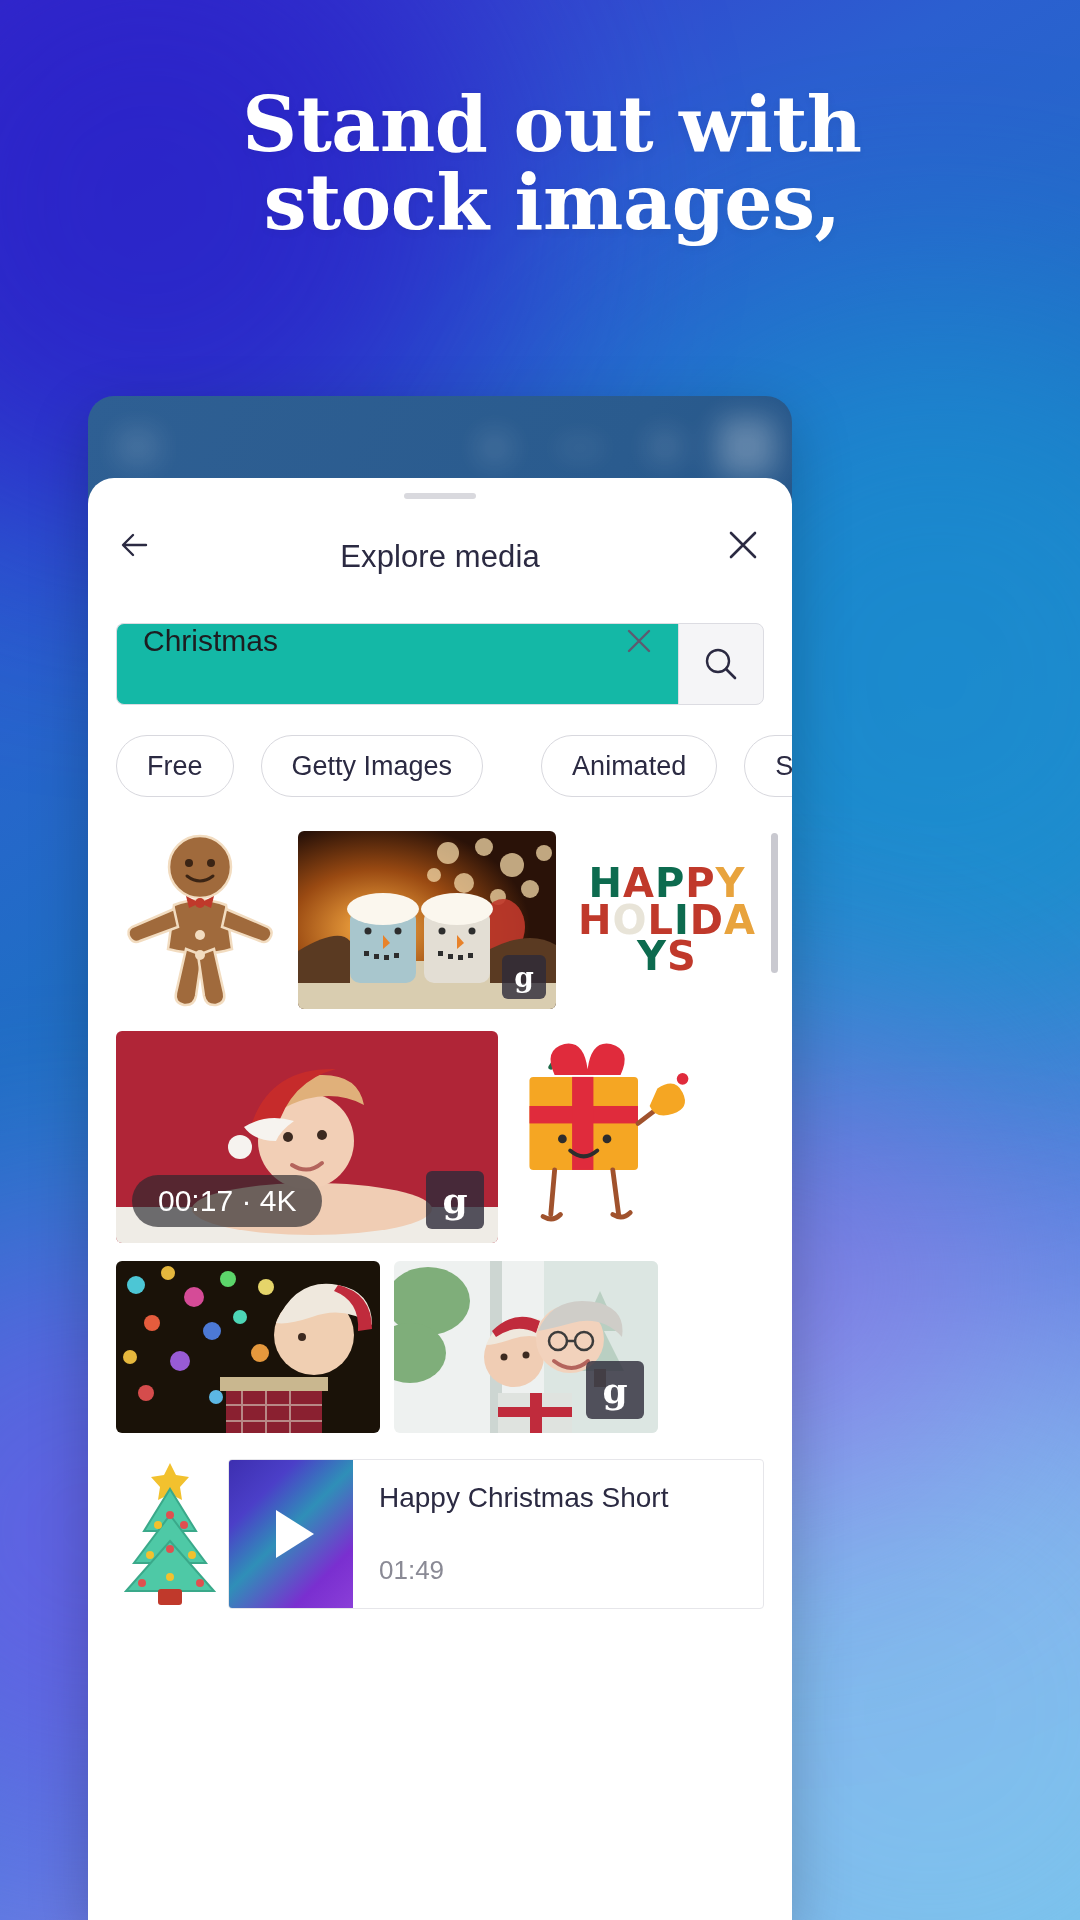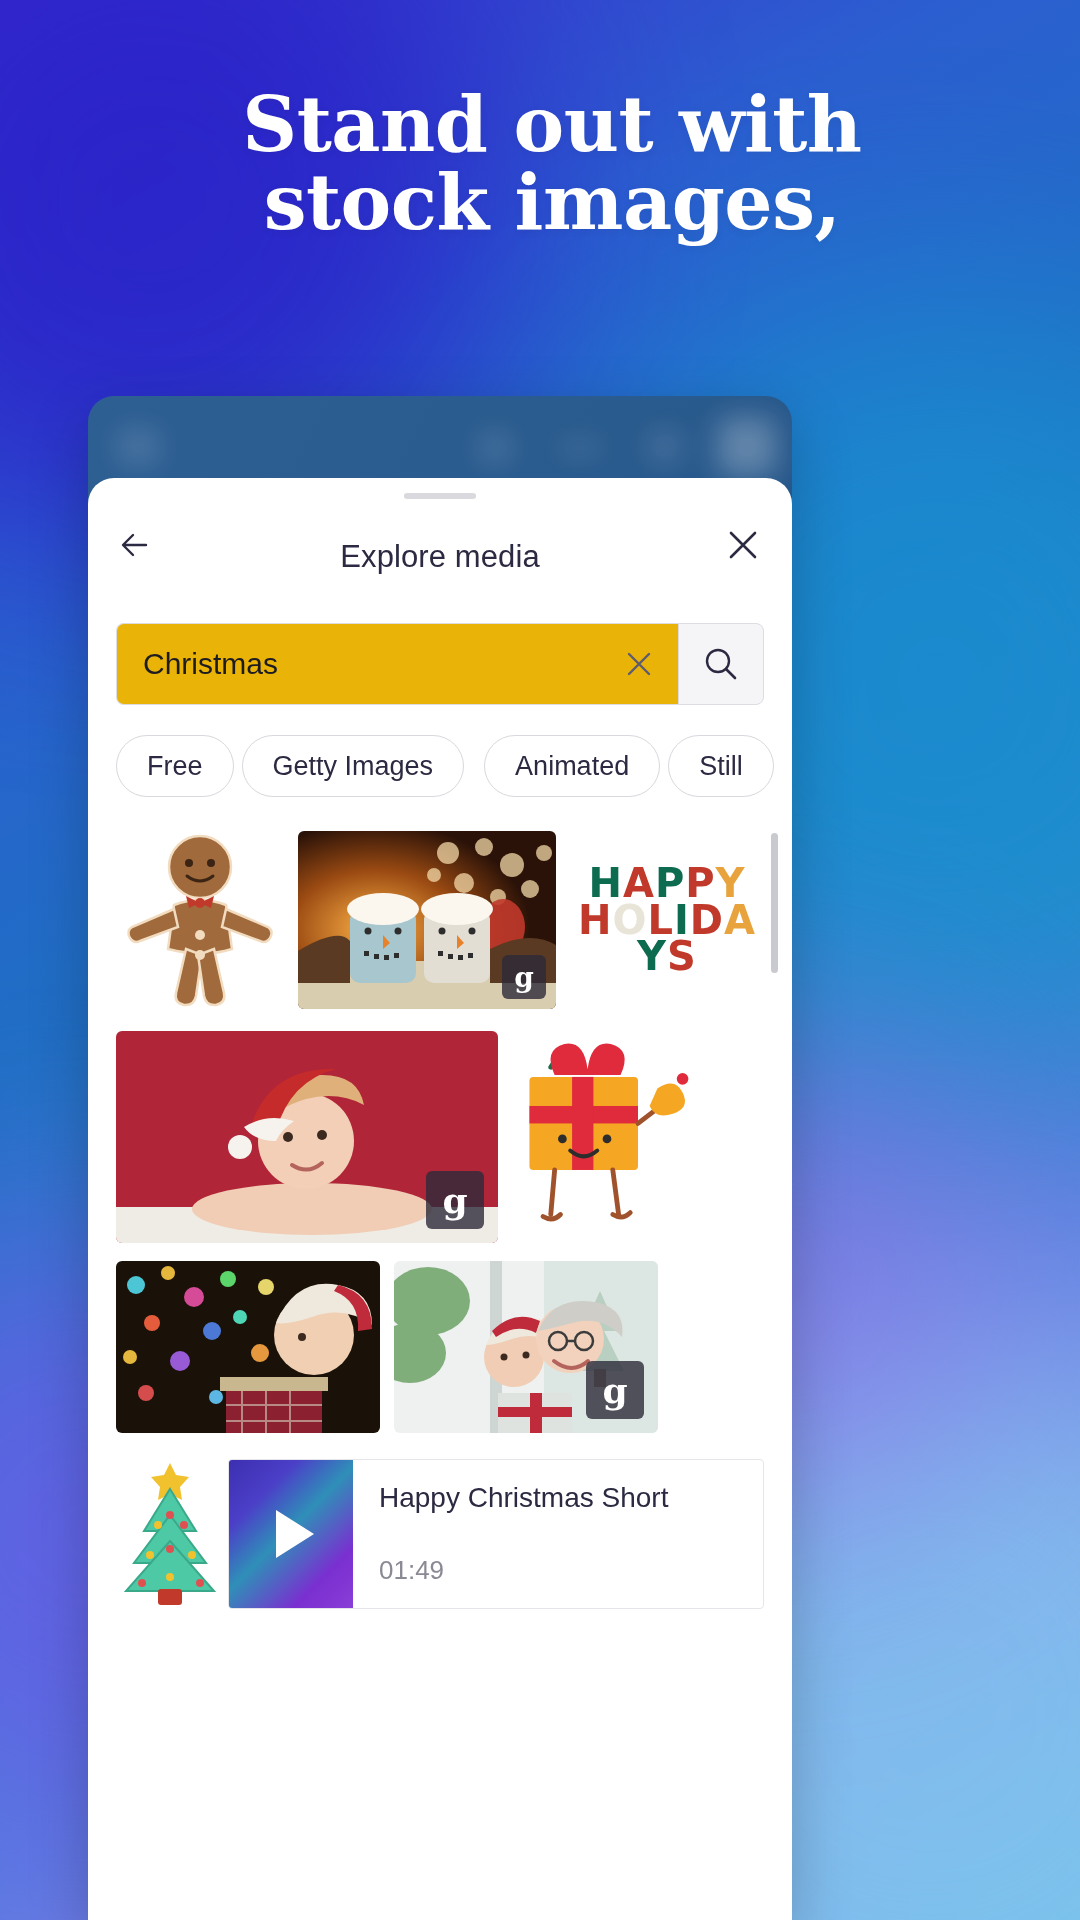--- a/index.html
+++ b/index.html
@@ -54,32 +54,32 @@
   .close-icon { position:absolute; right:28px; top:26px; width:42px; height:40px; cursor:pointer; }
   .sheet-title {
     position:absolute; left:0; right:0; top:28px; text-align:center;
     font-size:31px; color:#2b2a42; letter-spacing:.1px;margin-top:12px;
   }
 
   
   .search-row { display:flex; margin:38px 28px 0 28px; height:82px; }
   .search-field {
     flex:1; border:1px solid #dcdce2; border-right:none;
-    border-radius:8px 0 0 8px; background:#eab308;
-    display:flex; align-items:center; padding:0 22px 0 26px;
+    border-radius:8px 0 0 8px; background:#14b8a6;
+    display:flex; align-items:flex-start; padding:0 22px 0 26px;
   }
   .search-value { flex:1; font-size:30px; color:#1d1d21; }
   .clear-icon { width:34px; height:34px; cursor:pointer; }
   .search-btn {
     width:86px; border:1px solid #dcdce2; border-radius:0 8px 8px 0;
     background:#f5f5f7; display:flex; align-items:center; justify-content:center; cursor:pointer;
   }
 
   
-  .chips { display:flex; align-items:center; gap:8px; margin:30px 28px 0 28px; }
+  .chips { display:flex; align-items:center; gap:27px; margin:30px 28px 0 28px; }
   .chip {
     border:1px solid #d8d8de; border-radius:40px; height:62px;
     padding:0 30px; display:flex; align-items:center; justify-content:center;
     font-size:27px; color:#2b2a42; background:#fff; white-space:nowrap; cursor:pointer;
   }
   .chip-div { width:1px; height:48px; background:#d8d8de; margin:0 2px; }
 
   
   .results { position:relative; margin-top:34px; padding:0 28px; }
   .scrollbar {
@@ -307,20 +307,21 @@
           <ellipse cx="196" cy="178" rx="120" ry="26" fill="#f0cdb4"></ellipse>
           <circle cx="190" cy="110" r="48" fill="#f2cfb6"></circle>
           <path d="M146 96 q8 -50 56 -52 q40 -2 46 30 q-26 -14 -58 -6 q-28 8 -44 28 z" fill="#e0b07a"></path>
           <path d="M134 98 q18 -62 86 -60 q-46 12 -60 62 z" fill="#c62b2b"></path>
           <path d="M128 96 q22 -14 50 -6 q-14 10 -18 20 q-22 0 -32 -14 z" fill="#f6f3ef"></path>
           <circle cx="124" cy="116" r="12" fill="#f6f3ef"></circle>
           <circle cx="172" cy="106" r="5" fill="#3c2a20"></circle>
           <circle cx="206" cy="104" r="5" fill="#3c2a20"></circle>
           <path d="M176 134 q16 10 30 -2" fill="none" stroke="#b4645c" stroke-width="4" stroke-linecap="round"></path>
         </svg>
+        <div class="dur-badge">00:17 · 4K</div>
         <div class="g-badge">g</div>
       </div>
 
       <div class="gift">
         <svg viewBox="0 0 260 212" width="100%" height="212" aria-hidden="true">
           <g stroke="#1f6b4a" stroke-width="5" fill="none" stroke-linecap="round">
             <path d="M40 34 q10 -18 26 -10"></path>
               <path d="M86 30 q14 -16 26 -6"></path>
           </g>
           <path d="M44 42 q-12 -26 10 -32 q20 -4 24 26 q4 -30 24 -26 q22 6 10 32 z" fill="#e02b3c"></path>

